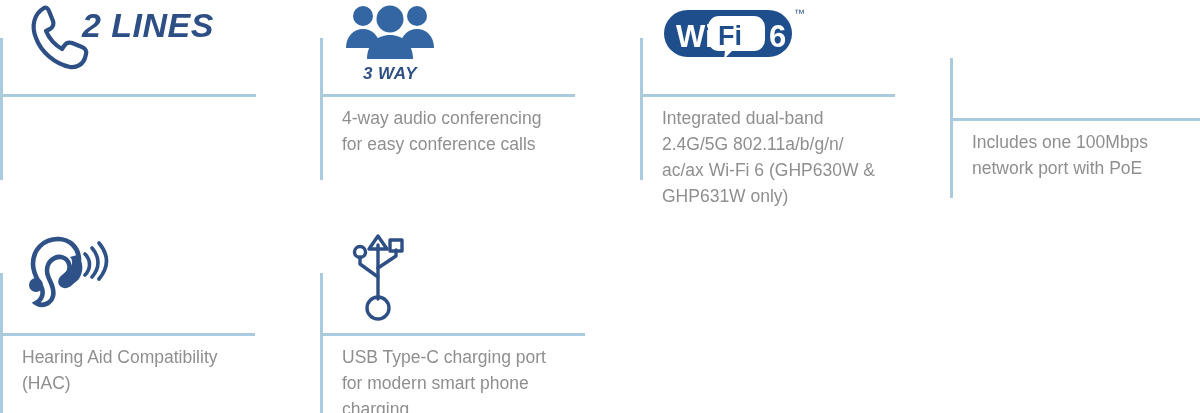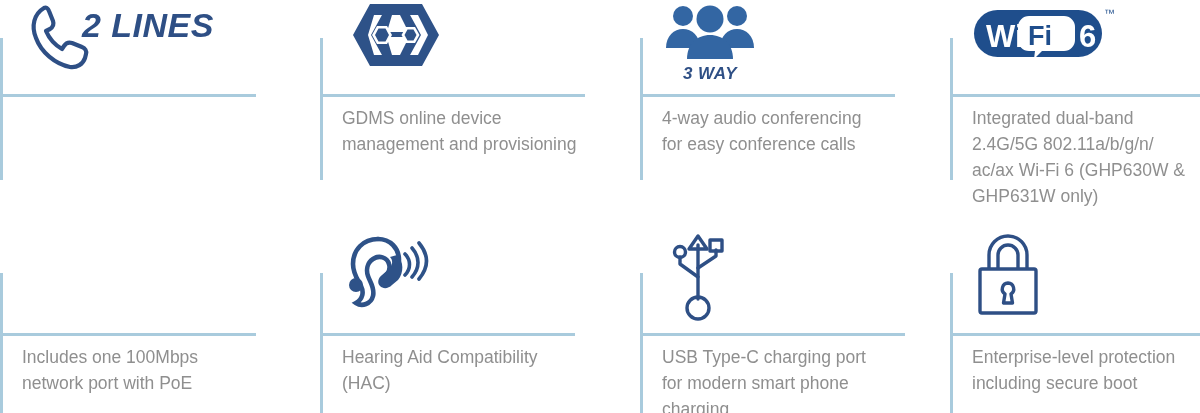--- a/index.html
+++ b/index.html
@@ -114,47 +114,20 @@
         <svg viewBox="0 0 170 70" width="170" height="70">
 
           <path d="M22 6 C12 12 9 24 14 36 C19 50 33 62 48 65 C55 66 61 62 63 56 L64 52 C65 49 63 46 60 45 L50 41 C47 40 44 41 42 44 L40 47 C33 43 27 36 24 29 L28 27 C31 25 32 22 31 19 L27 9 C26 6 24 5 22 6 Z" fill="none" stroke="#2e4f85" stroke-width="4.2" stroke-linejoin="round"></path>
 
           <text x="60" y="35" font-family="'Liberation Sans', sans-serif" font-size="34" font-weight="bold" font-style="italic" fill="#2e4f85" letter-spacing="0.5">2 LINES</text>
         </svg>
       </span>
     </div>
   </div>
 
-  <div class="feature-cell row1 cell-2">
-    <div class="v-rule"></div>
-    <div class="h-rule"></div>
-    <div class="icon-wrap">
-      <span class="icon-gdms">
-        <svg viewBox="0 0 108 66" width="108" height="66">
-          <g fill="#2e5288">
-
-            <path d="M28 2 L62 2 L79 33 L62 64 L28 64 L11 33 Z
-                     M32 13 L26 33 L32 53 L58 53 L68 33 L58 13 Z" fill-rule="evenodd"></path>
-
-            <path d="M46 2 L80 2 L97 33 L80 64 L46 64 L29 33 Z
-                     M50 13 L44 33 L50 53 L76 53 L86 33 L76 13 Z" fill-rule="evenodd"></path>
-
-            <rect x="40" y="30" width="30" height="5"></rect>
-          </g>
-
-          <path d="M35 24 L45 24 L50 33 L45 42 L35 42 L30 33 Z" fill="#ffffff"></path>
-          <path d="M36.5 26.5 L43.5 26.5 L47 33 L43.5 39.5 L36.5 39.5 L33 33 Z" fill="#2e5288"></path>
-          <path d="M64 25 L73 25 L77.5 33 L73 41 L64 41 L59.5 33 Z" fill="#ffffff"></path>
-          <path d="M65.5 27.5 L71.5 27.5 L74.5 33 L71.5 38.5 L65.5 38.5 L62.5 33 Z" fill="#2e5288"></path>
-        </svg>
-      </span>
-    </div>
-    <div class="feature-text">GDMS online device
-management and provisioning</div>
-  </div>
 
   <div class="feature-cell row1 cell-3">
     <div class="v-rule"></div>
     <div class="h-rule"></div>
     <div class="icon-wrap">
       <span class="icon-3way">
         <svg viewBox="0 0 96 80" width="96" height="80">
           <g fill="#3366a3">
 
             <circle cx="21" cy="14" r="10"></circle>
@@ -258,36 +231,14 @@
             <circle cx="36" cy="75" r="11"></circle>
           </g>
         </svg>
       </span>
     </div>
     <div class="feature-text">USB Type-C charging port
 for modern smart phone
 charging</div>
   </div>
 
-  <div class="feature-cell row2 cell-4">
-    <div class="v-rule"></div>
-    <div class="h-rule"></div>
-    <div class="icon-wrap">
-      <span class="icon-lock">
-        <svg viewBox="0 0 72 84" width="72" height="84">
-          <g fill="none" stroke="#2e4f85" stroke-width="3.4" stroke-linejoin="round">
-
-            <path d="M17 36 L17 22 A19 19 0 0 1 55 22 L55 36"></path>
-
-            <path d="M26 36 L26 22 A10 10 0 0 1 46 22 L46 36"></path>
-
-            <rect x="8" y="36" width="56" height="44" rx="2" ry="2"></rect>
-
-            <path d="M36 50 A6 6 0 0 0 33 61 L31.5 70 L40.5 70 L39 61 A6 6 0 0 0 36 50 Z"></path>
-          </g>
-        </svg>
-      </span>
-    </div>
-    <div class="feature-text">Enterprise-level protection
-including secure boot</div>
-  </div>
 
 </div>
 
 </body></html>

